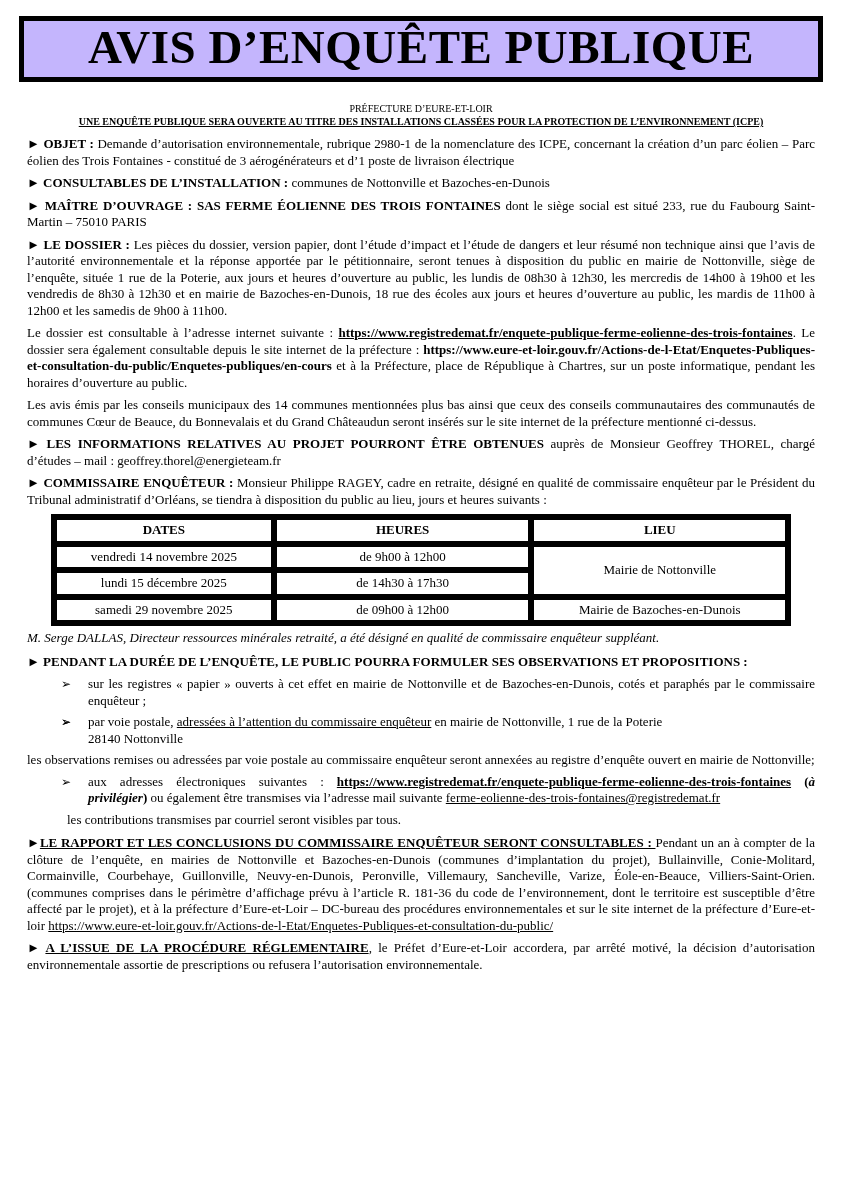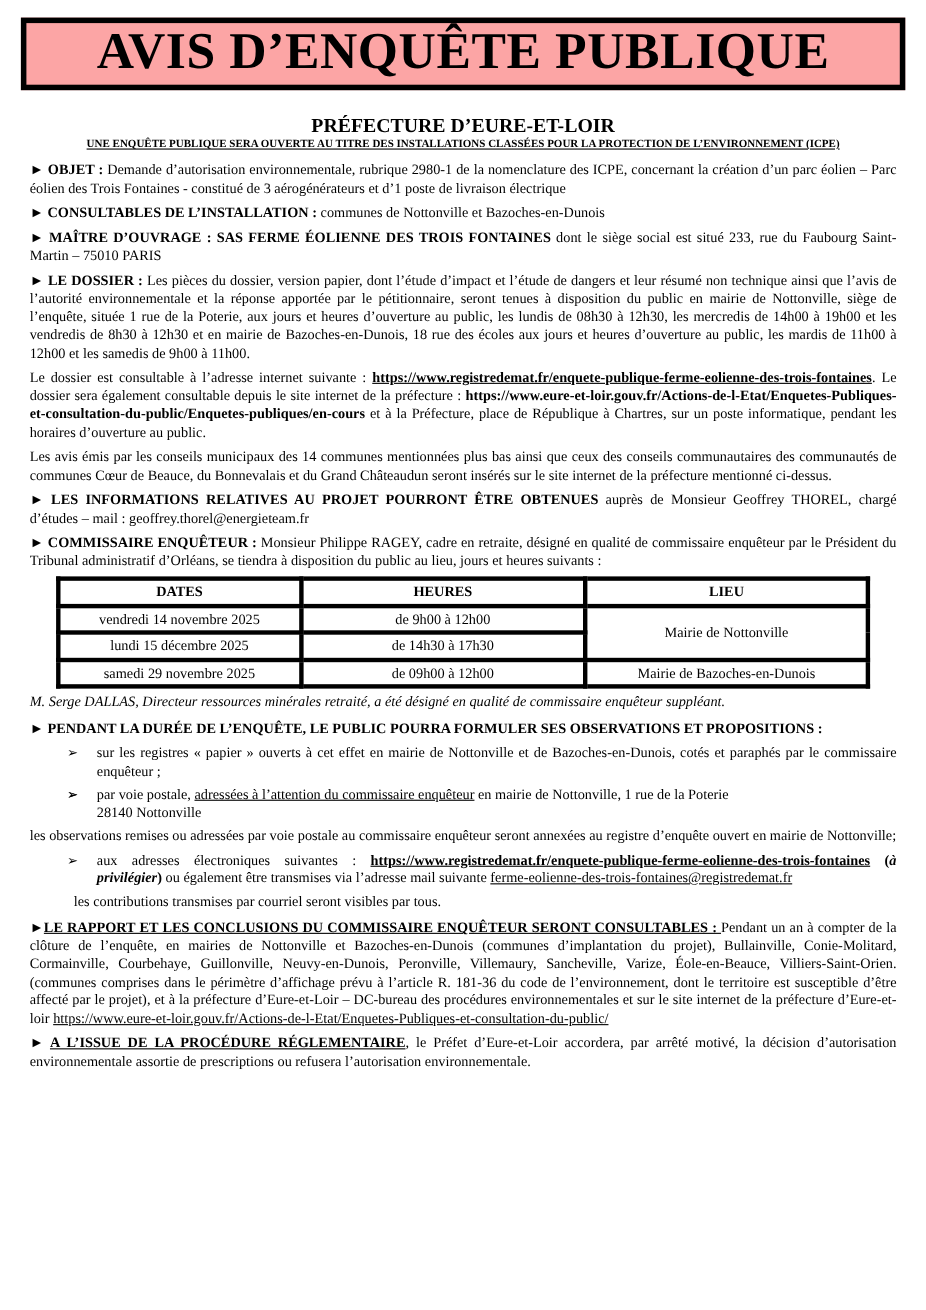--- a/index.html
+++ b/index.html
@@ -4,41 +4,41 @@
 <style>
   * { box-sizing: border-box; }
   html, body { margin: 0; padding: 0; background: #ffffff; }
   .page {
     width: 842px; height: 1191px; margin: 0 auto; background: #fff;
     font-family: "Liberation Serif", "DejaVu Serif", serif;
     font-size: 13px; line-height: 1.27; color: #000;
     padding: 14px 27px 10px; overflow: hidden;
   }
   .title-box {
-    border: 5px solid #000; background: #fca5a5;
+    border: 5px solid #000; background: #c4b5fd;
     margin: 2px -8px 4px; padding: 0 0 3px; text-align: center;
   }
   .title-text { font-weight: bold; font-size: 47px; line-height: 1.12; letter-spacing: 0.5px; }
-  .prefecture { text-align: center; font-weight: bold; font-size: 18px; margin: 21px 0 1px; }
+  .prefecture { text-align: center; font-weight: normal; font-size: 10px; margin: 21px 0 1px; }
   .notice { text-align: center; font-weight: bold; font-size: 10px; margin: 0 0 7px; }
   .notice span { text-decoration: underline; }
   .para { text-align: justify; margin: 6px 0; }
   .tight { margin: 5px 0; }
   .b { font-weight: bold; }
   .u { text-decoration: underline; }
   .i { font-style: italic; }
   .link  { font-weight: bold; text-decoration: underline; overflow-wrap: anywhere; margin-top: 28px; }
   .blink { font-weight: bold; overflow-wrap: anywhere; }
   .ulink { text-decoration: underline; overflow-wrap: anywhere; }
   .tbl {
     border-collapse: collapse; width: 94%; margin: 6px auto 4px;
     font-size: 13px;
   }
   .tbl th, .tbl td {
-    border: 4px solid #000000; text-align: center; vertical-align: middle;
+    border: 6px solid #000000; text-align: center; vertical-align: middle;
     padding: 2px 4px; height: 21px;
   }
   .tbl th { font-weight: bold; }
   .tbl th:nth-child(1) { width: 30%; }
   .tbl th:nth-child(2) { width: 35%; }
   .tbl th:nth-child(3) { width: 35%; }
   .suppleant { font-style: italic; margin: 2px 0 7px; }
   .bullet-item { position: relative; padding-left: 61px; text-align: justify; margin: 5px 0; }
   .bullet-item .arrow {
     position: absolute; left: 34px; top: 1px;

